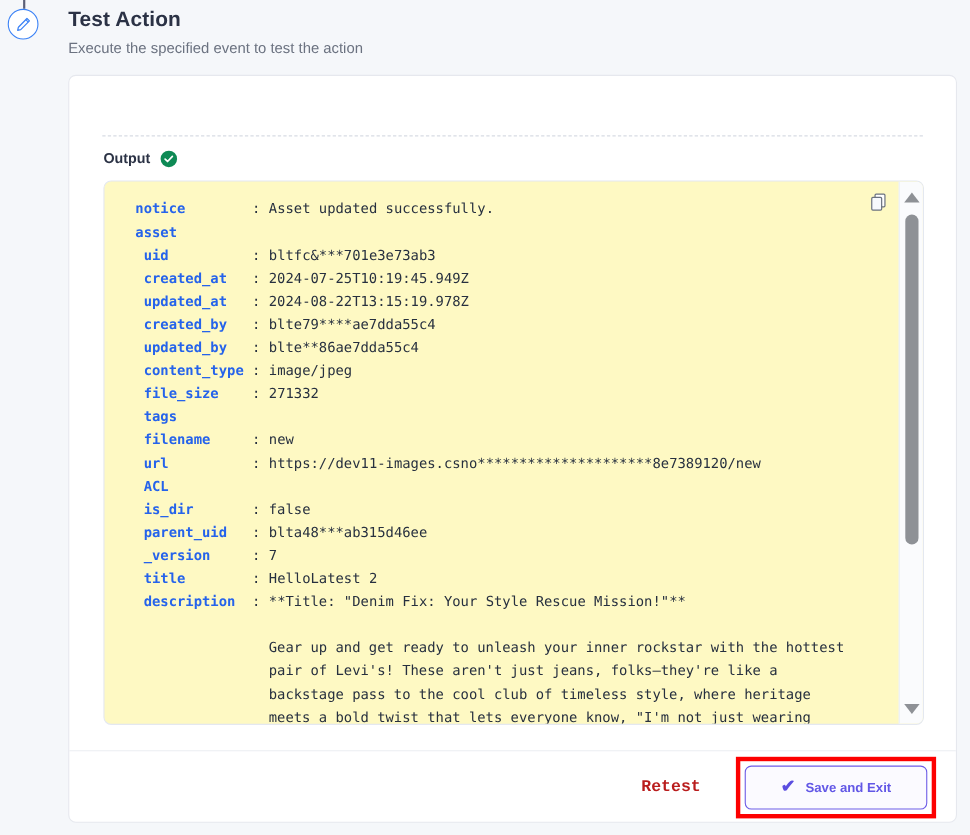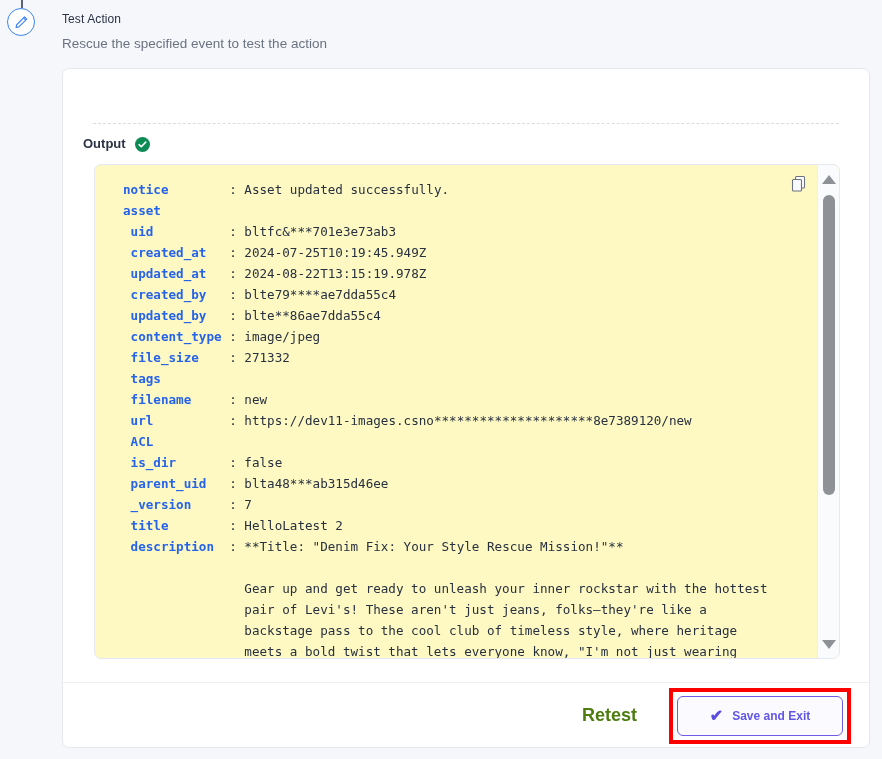--- a/index.html
+++ b/index.html
@@ -24,21 +24,21 @@
     position: absolute; left: 7px; top: 8px;
     width: 28px; height: 28px; border-radius: 50%;
     border: 1.6px solid #3b82f6; background: #ffffff;
     display: flex; align-items: center; justify-content: center;
   }
   .step-badge svg { display:block; }
 
   
   .header { position: absolute; left: 62px; top: 10px; width: 700px; }
   .page-title {
-    font-size: 12px; font-weight: normal; color: #2b3245;
+    font-size: 19px; font-weight: bold; color: #2b3245;
     letter-spacing: .1px; margin: 0 0 7px 0; line-height: 18px;
   }
   .page-sub {
     font-size: 13.5px; color: #6b7280; margin: 0; line-height: 17px;
   }
 
   
   .card {
     position: absolute; left: 62px; top: 68px;
     width: 808px; height: 680px;
@@ -48,21 +48,21 @@
   }
   .card-intro {
     position: absolute; left: 30px; top: 17px;
     font-size: 13.5px; color: #5b6275; line-height: 18px;
   }
   .divider-dashed {
     position: absolute; left: 30px; top: 54px; right: 30px;
     border-top: 1px dashed #d8dce4; height: 0;
   }
   .output-row {
-    position: absolute; left: 20px; top: 67px;
+    position: absolute; left: 31px; top: 67px;
     display: flex; align-items: center; gap: 9px;
   }
   .output-label {
     font-size: 13px; font-weight: bold; color: #2b3245; line-height: 16px;
   }
   .ok-badge {
     width: 15px; height: 15px; border-radius: 50%;
     background: #0e8a55;
     display: flex; align-items: center; justify-content: center;
   }
@@ -132,23 +132,23 @@
   .footer-divider {
     position: absolute; left: 0; top: 613px; width: 100%;
     border-top: 1px solid #edeff3; height: 0;
   }
   .footer {
     position: absolute; left: 0; top: 614px; width: 100%; height: 65px;
     display: flex; align-items: center; justify-content: flex-end;
     padding-right: 18px; gap: 0;
   }
   .retest-btn {
-    font-size: 18px; font-weight: bold; color: #4d7c0f;
+    font-size: 15px; font-weight: bold; color: #b91c1c;
     background: none; border: none; cursor: pointer;
-    padding: 8px 10px; font-family: Liberation Sans, sans-serif;
+    padding: 8px 10px; font-family: Liberation Mono, monospace;
   }
   .save-wrap {
     position: relative;
     margin-left: 22px;
     border: 4px solid #fd0000;
     padding: 4px;
     background: #ffffff;
   }
   .save-btn {
     display: flex; align-items: center; justify-content: center; gap: 9px;
@@ -172,21 +172,21 @@
         <svg width="15" height="15" viewBox="0 0 16 16">
           <path d="M11.2 1.9 L13.6 4.3 L5.2 12.7 L2.2 13.4 L2.9 10.4 Z" fill="none" stroke="#3b82f6" stroke-width="1.2" stroke-linejoin="round"></path>
           <path d="M10.1 3.0 L12.5 5.4" stroke="#3b82f6" stroke-width="1.1"></path>
         </svg>
       </span>
     </div>
   </div>
 
   <div class="header">
     <div class="page-title">Test Action</div>
-    <div class="page-sub">Rescue the specified event to test the action</div>
+    <div class="page-sub">Execute the specified event to test the action</div>
   </div>
 
   <div class="card">
 
     <div class="divider-dashed"></div>
 
     <div class="output-row">
       <span class="output-label">Output</span>
       <span class="ok-badge">
         <svg width="11" height="11" viewBox="0 0 12 12">

